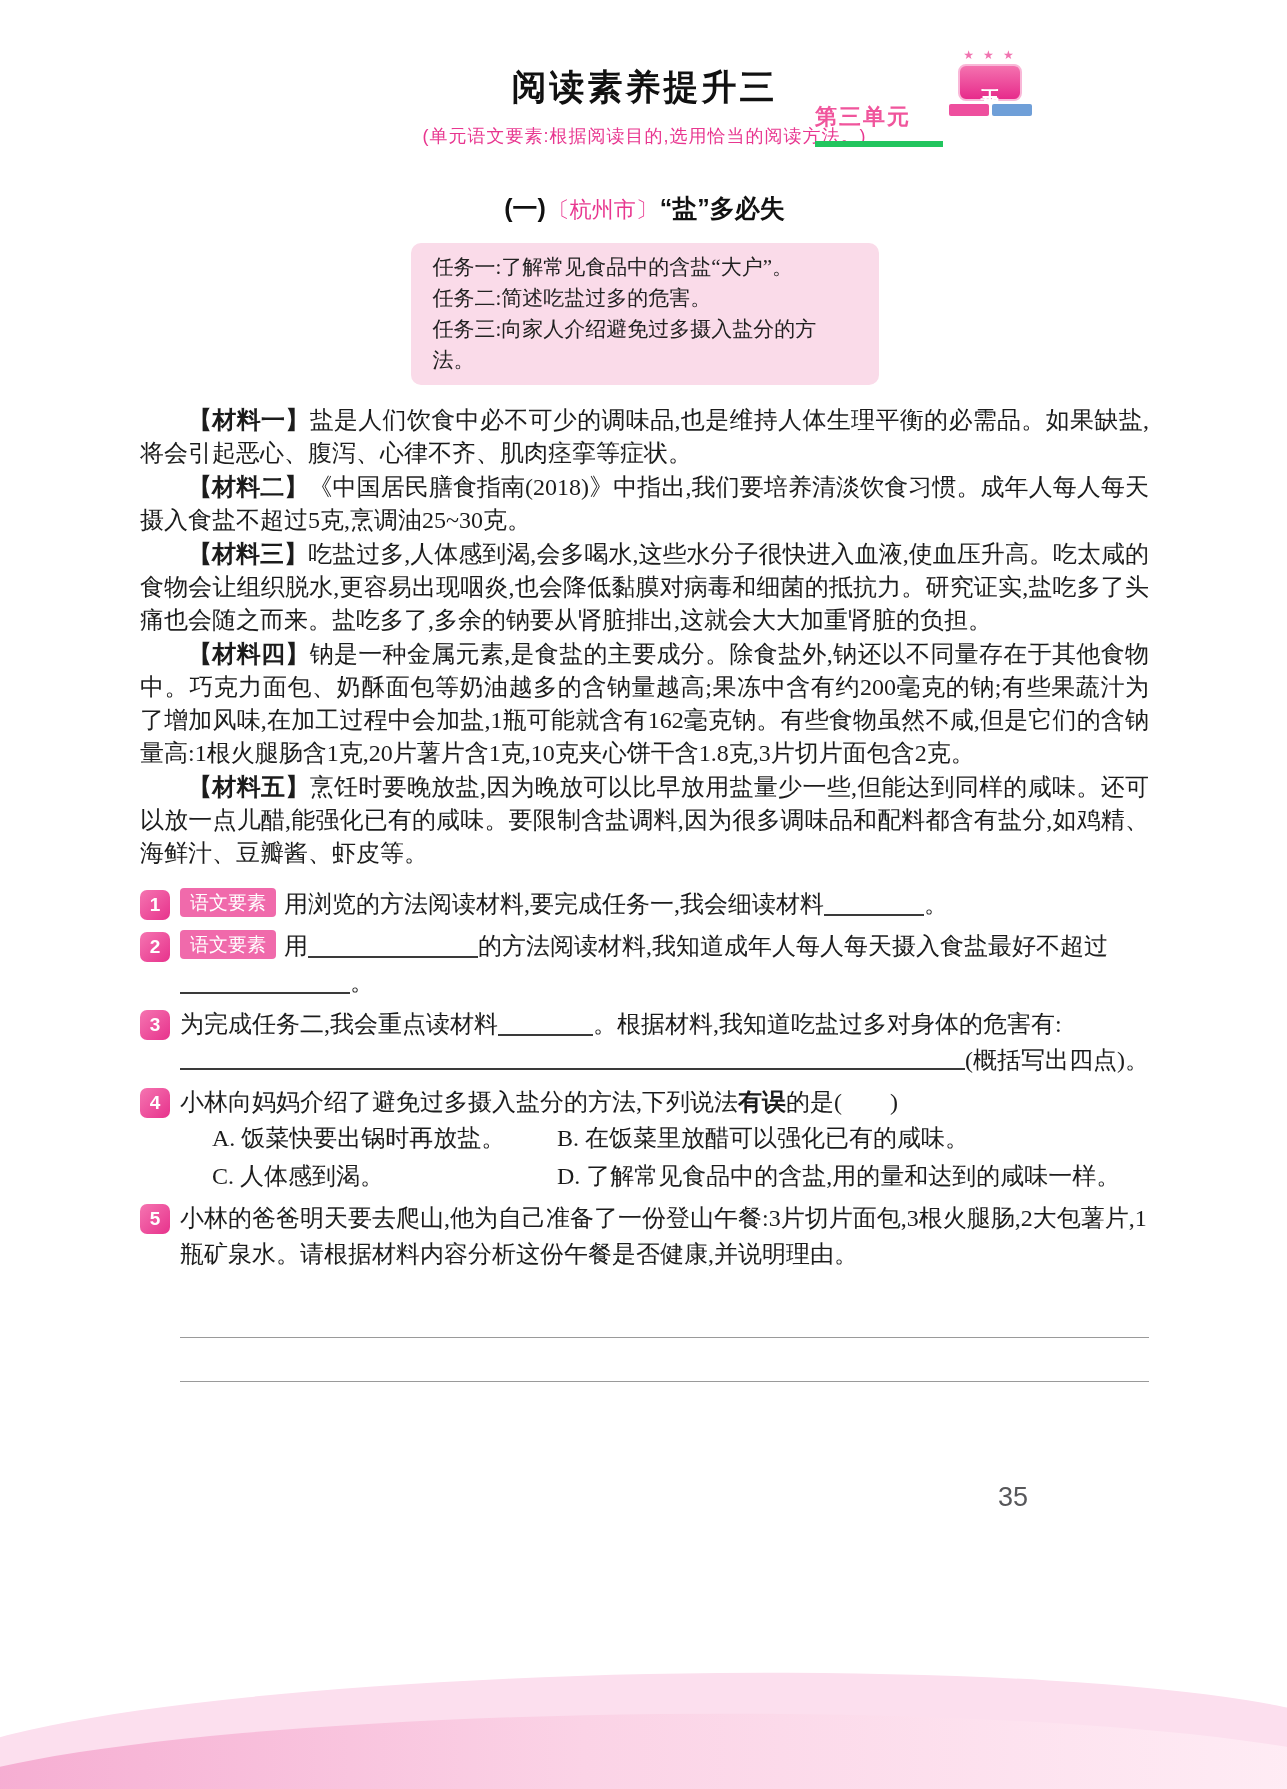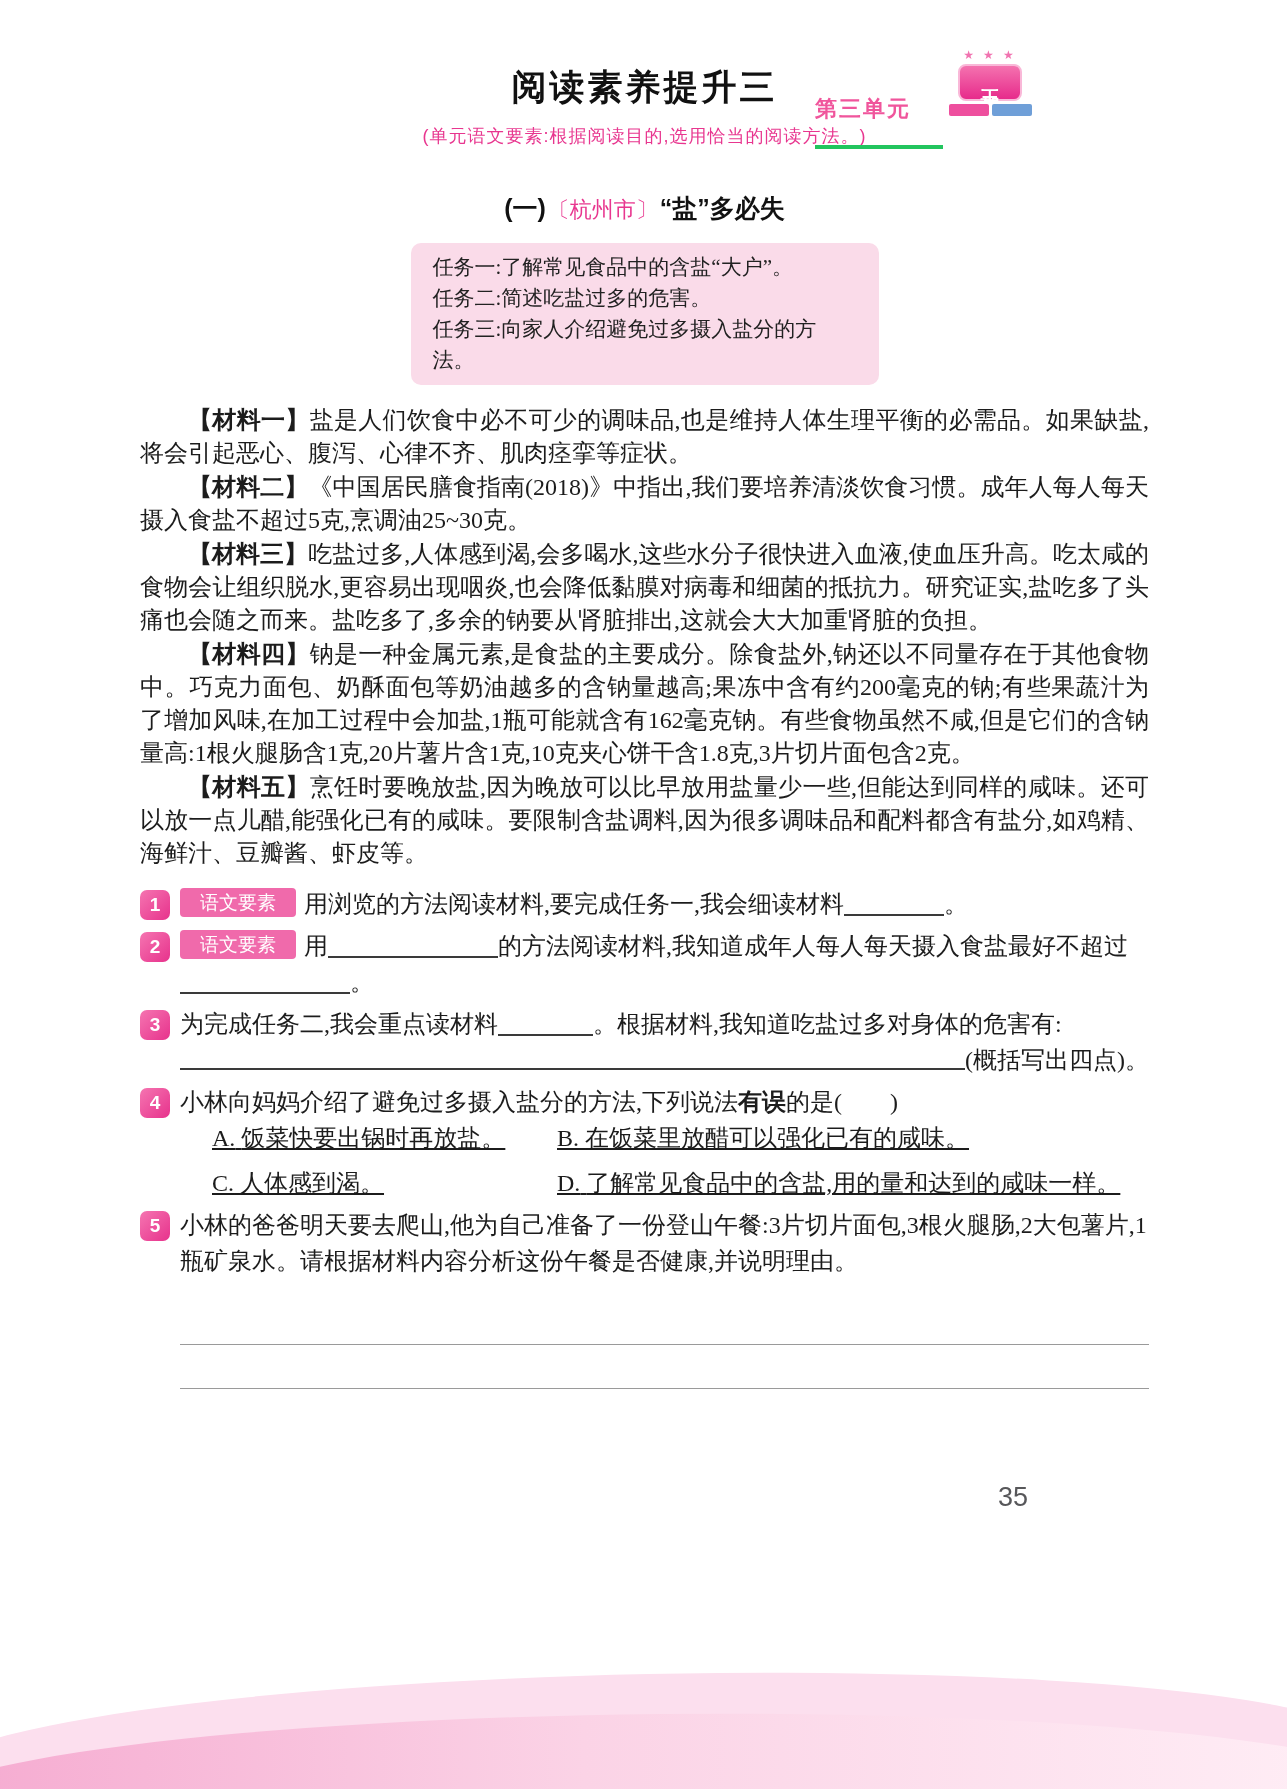--- a/index.html
+++ b/index.html
@@ -13,23 +13,23 @@
   .page {
     position: relative;
     width: 1287px; height: 1789px;
     overflow: hidden;
     background: #ffffff;
     padding: 0 138px 0 140px;
   }
 
   
   .unit-tab {
-    position: absolute; left: 815px; top: 94px;
-    width: 128px; padding-bottom: 21px;
-    border-bottom: 4px solid #22c55e;
+    position: absolute; left: 815px; top: 102px;
+    width: 128px; padding-bottom: 9px;
+    border-bottom: 6px solid #22c55e;
   }
   .unit-label {
     color: #f0559c; font-family: "Liberation Sans", sans-serif;
     font-weight: bold; font-size: 22px; letter-spacing: 2px;
   }
 
   
   .brand-badge { position: absolute; left: 940px; top: 48px; width: 100px; text-align: center; }
   .crown { color: #f173b0; font-size: 12px; line-height: 14px; letter-spacing: 3px; }
   .shield {
@@ -88,31 +88,31 @@
     flex: 0 0 auto; width: 30px; height: 30px; margin: 4px 10px 0 0;
     background: linear-gradient(135deg, #f575b1, #e7328c);
     color: #fff; font-family: "Liberation Sans", sans-serif;
     font-weight: bold; font-size: 19px; text-align: center; line-height: 30px;
     border-radius: 7px;
   }
   .qbody { flex: 1 1 auto; min-width: 0; }
   .tag {
     display: inline-block; background: #f06aab; color: #fff;
     font-family: "Liberation Sans", sans-serif; font-size: 19px;
-    line-height: 29px; padding: 0 20px; border-radius: 4px;
+    line-height: 29px; padding: 0 10px; border-radius: 4px;
     margin-right: 8px; vertical-align: 3px;
   }
   .blank { display: inline-block; border-bottom: 2px solid #3a3a3a; height: 26px; vertical-align: -4px; }
   .w100 { width: 100px; } .w170 { width: 170px; } .w95 { width: 95px; }
   .fill-row { display: flex; align-items: flex-end; }
   .fill-row .grow { flex: 1 1 auto; margin-bottom: 8px; height: 0; border-bottom: 2px solid #3a3a3a; }
   .fill-row .tail { flex: 0 0 auto; white-space: nowrap; }
   .stem { margin: 0; }
   .stem b { font-family: "Liberation Sans", sans-serif; }
-  .options { display: grid; grid-template-columns: 345px 1fr; row-gap: 9px; padding-left: 32px; text-decoration: underline; }
+  .options { display: grid; grid-template-columns: 345px 1fr; row-gap: 2px; padding-left: 32px; }
 
   
   .answer-area { margin: 22px 0 0 40px; }
   .answer-line { height: 44px; border-bottom: 1.5px solid #9a9a9a; }
 
   
   .page-number {
     position: absolute; left: 998px; top: 1482px;
     font-family: "Liberation Sans", sans-serif;
     font-size: 27px; color: #57575a;

